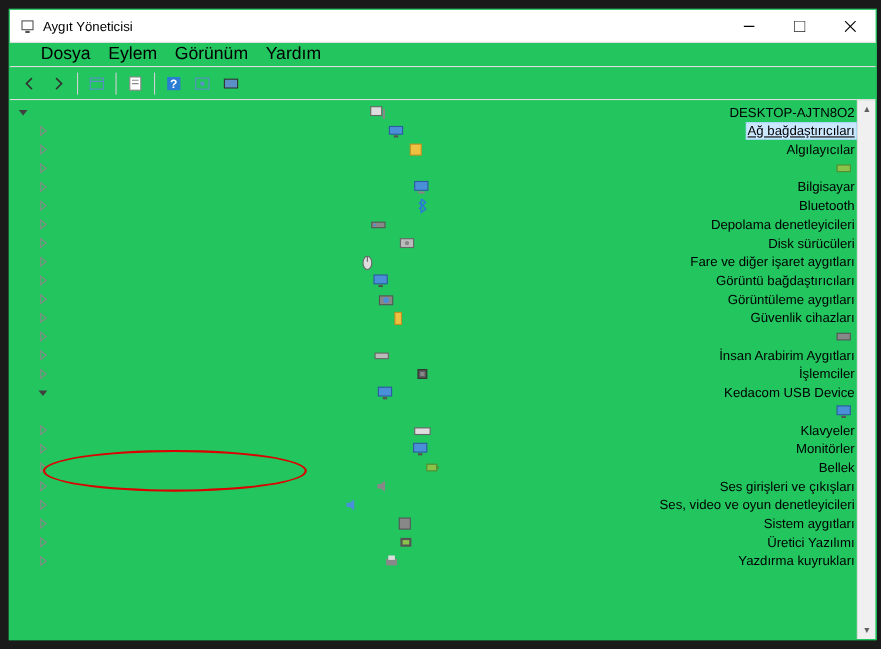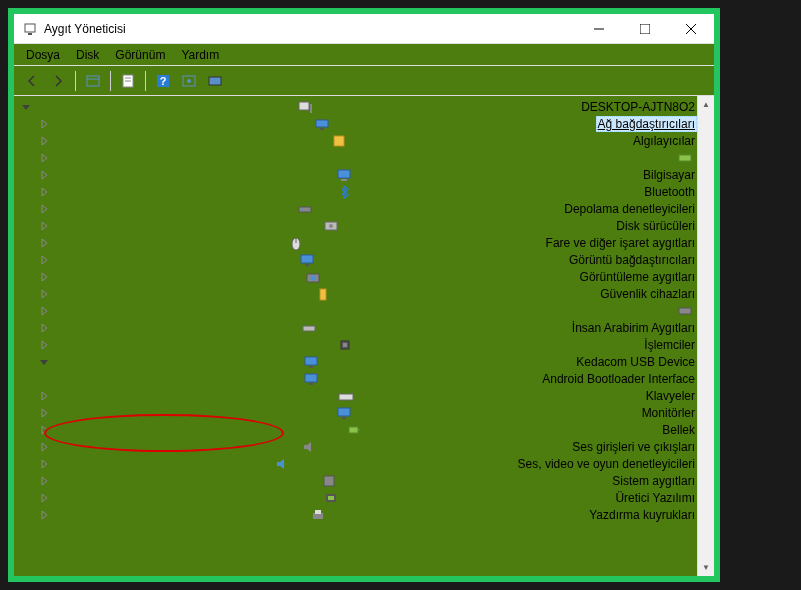--- a/index.html
+++ b/index.html
@@ -1,23 +1,23 @@
 <!DOCTYPE html>
 <html><head>
 <meta charset="utf-8">
 <style>
 * { margin: 0; padding: 0; box-sizing: border-box; font-family: "Segoe UI", Tahoma, sans-serif; }
 body { background: #1a1a1a; padding: 8px; }
-.window { width: 712px; height: 574px; background: #4d7c0f; border: 6px solid #22c55e; display: flex; flex-direction: column; position: relative; }
+.window { width: 789px; height: 574px; background: #22c55e; border: 1px solid #22c55e; display: flex; flex-direction: column; position: relative; }
 .titlebar { height: 30px; display: flex; align-items: center; padding-left: 8px; background: #fff; border-bottom: 1px solid #ddd; }
 .title-icon { width: 16px; height: 16px; margin-right: 6px; display: inline-flex; align-items: center; justify-content: center; }
 .title-text { font-size: 12px; flex: 1; }
 .window-controls { display: flex; height: 100%; }
 .win-btn { width: 46px; height: 100%; display: flex; align-items: center; justify-content: center; cursor: pointer; }
-.menubar { height: 22px; display: flex; align-items: center; padding: 0 4px; border-bottom: 1px solid #ddd; font-size: 12px; }
+.menubar { height: 22px; display: flex; align-items: center; padding: 0 20px; border-bottom: 1px solid #ddd; font-size: 16px; }
 .menu-item { padding: 2px 8px; cursor: pointer; }
 .toolbar { height: 30px; display: flex; align-items: center; padding: 2px 6px; border-bottom: 1px solid #ddd; gap: 2px; }
 .tool-btn { width: 24px; height: 24px; display: flex; align-items: center; justify-content: center; cursor: pointer; border: 1px solid transparent; }
 .tool-sep { width: 1px; height: 20px; background: #d0d0d0; margin: 0 3px; }
 .content { flex: 1; overflow: hidden; position: relative; display: flex; }
 .tree { flex: 1; overflow-y: auto; overflow-x: auto; padding: 2px 0; font-size: 12px; position: relative; }
 .tree-row { display: flex; align-items: center; height: 17px; white-space: nowrap; cursor: default; user-select: none; justify-content: space-between; }
 .expander { width: 16px; height: 16px; display: flex; align-items: center; justify-content: center; cursor: pointer; }
 .node-icon { width: 16px; height: 16px; margin-right: 4px; display: inline-flex; align-items: center; justify-content: center; }
 .tree-label { padding: 0 2px; }
@@ -59,21 +59,21 @@
           <svg width="10" height="10">
             <line x1="0" y1="0" x2="10" y2="10" stroke="#000"></line>
             <line x1="10" y1="0" x2="0" y2="10" stroke="#000"></line>
           </svg>
         </div>
     </div>
   </div>
 
   <div class="menubar">
     <span class="menu-item">Dosya</span>
-    <span class="menu-item">Disk</span>
+    <span class="menu-item">Eylem</span>
     <span class="menu-item">Görünüm</span>
     <span class="menu-item">Yardım</span>
   </div>
 
   <div class="toolbar">
     <div class="tool-btn">
         <svg width="16" height="16">
           <path d="M10 3 L5 8 L10 13" fill="none" stroke="#333" stroke-width="1.5"></path>
         </svg>
       </div>
@@ -337,21 +337,20 @@
           <span class="tree-label">Kedacom USB Device</span>
         </div>
         <div class="tree-row indent-2">
           <span class="expander"></span>
           <span class="node-icon">
             <svg width="16" height="16">
               <rect x="2" y="3" width="12" height="8" fill="#4a90d9" stroke="#2c5aa0"></rect>
               <rect x="6" y="12" width="4" height="2" fill="#555"></rect>
             </svg>
           </span>
-          <span class="tree-label">Android Bootloader Interface</span>
         </div>
         <div class="tree-row indent-1">
           <span class="expander">
             <svg width="10" height="10">
               <path d="M3 1 L8 5 L3 9 Z" fill="none" stroke="#888"></path>
             </svg>
           </span>
           <span class="node-icon">
             <svg width="16" height="16">
               <rect x="1" y="6" width="14" height="6" fill="#ddd" stroke="#666"></rect>

